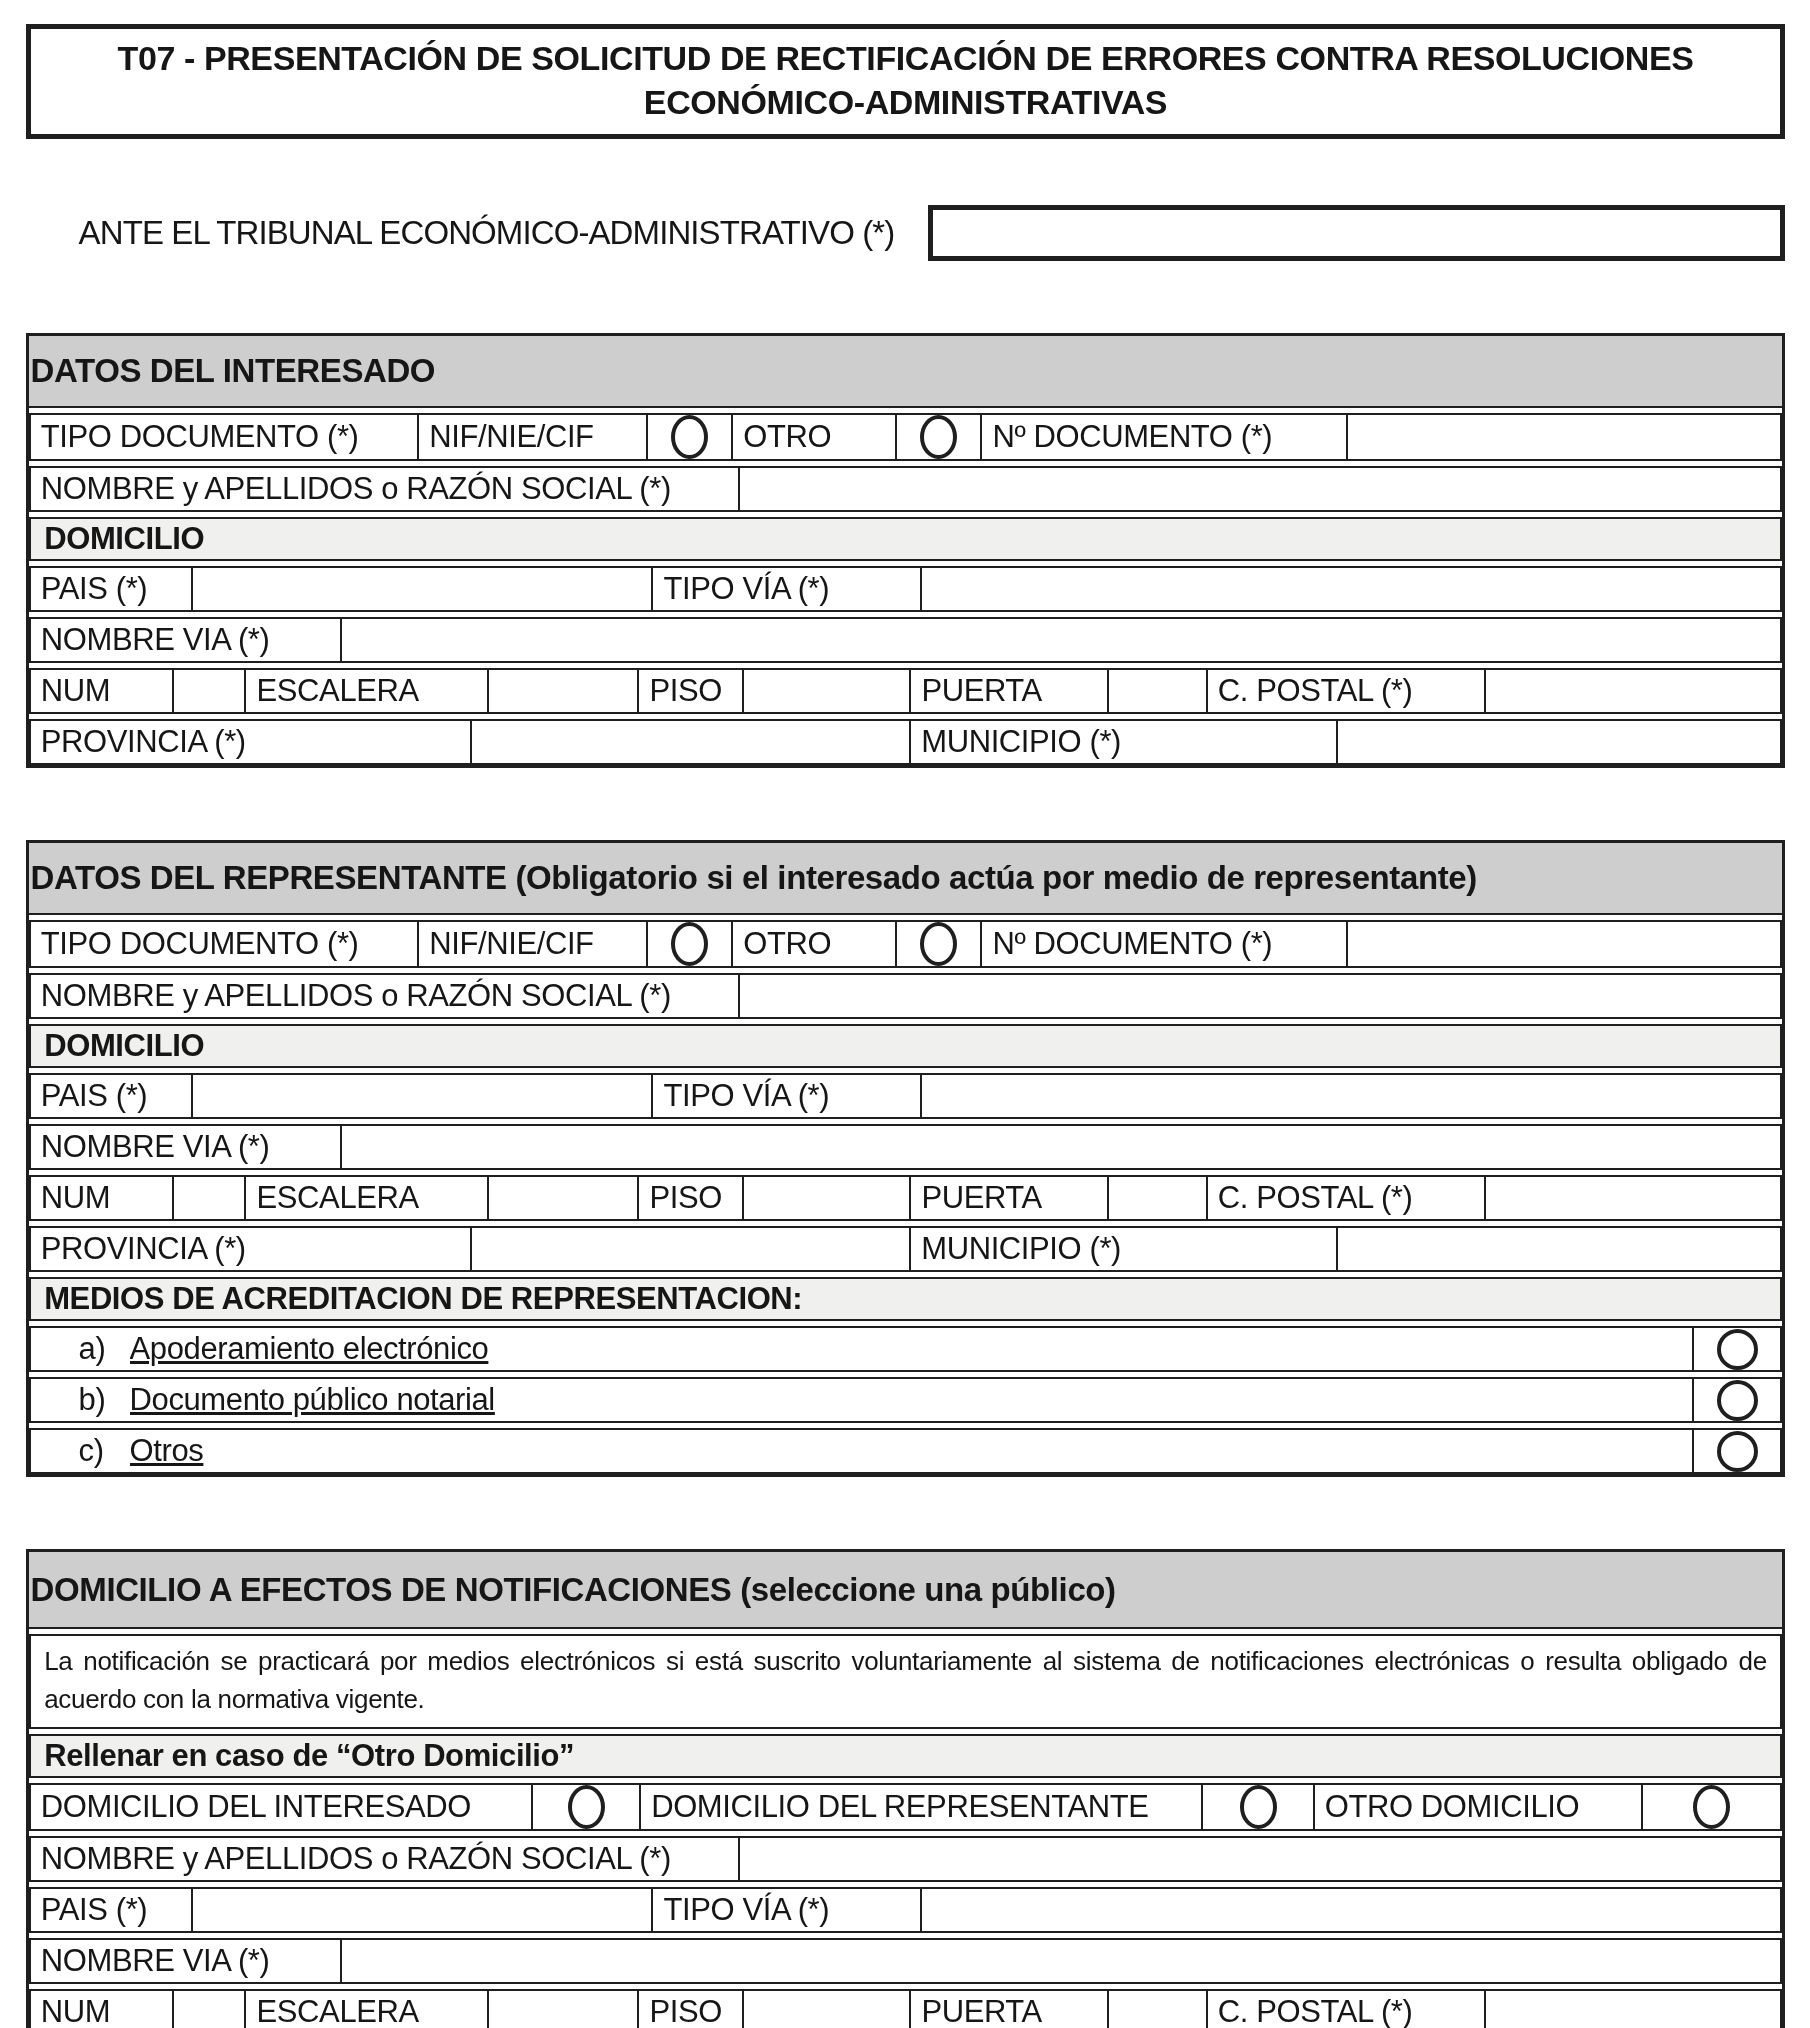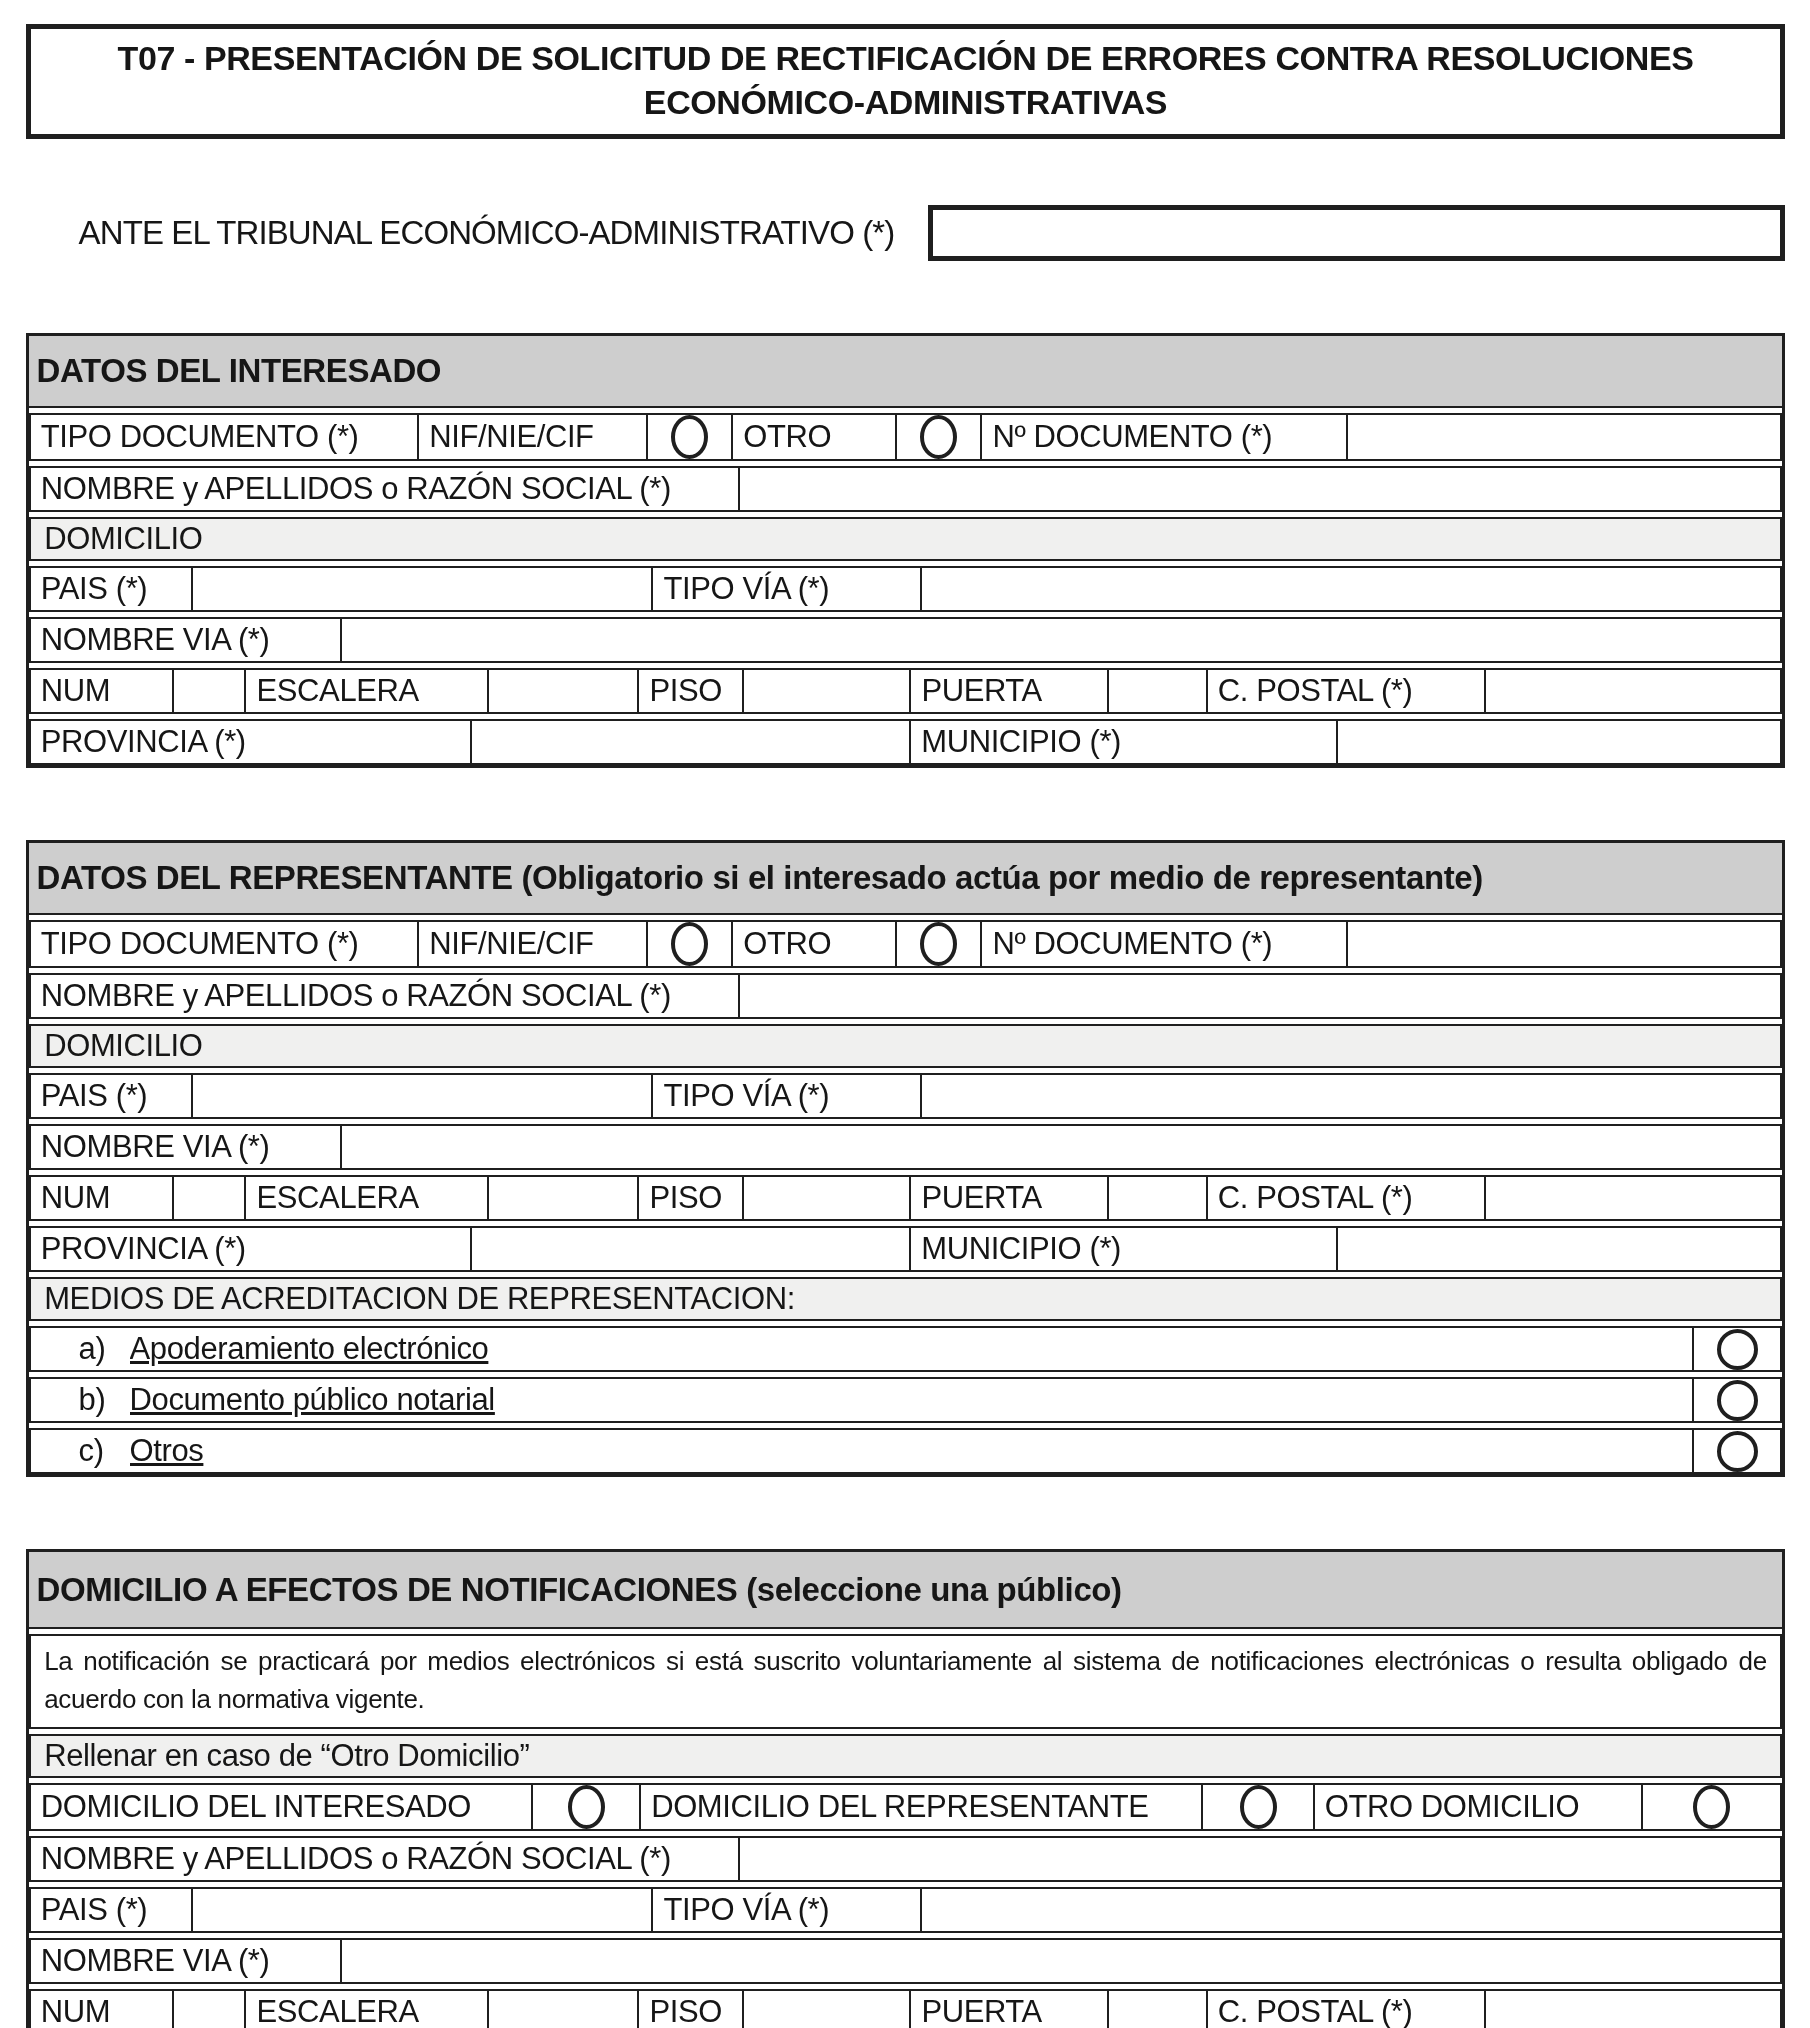--- a/index.html
+++ b/index.html
@@ -30,21 +30,21 @@
 
   
   .sec { border: 3.4px solid #1f1f1f; margin-top: 72px; background: #fff; }
   .sec-header {
     background: #cecece;
     font-weight: bold;
     font-size: 33px;
     letter-spacing: -0.4px;
     height: 72px;
     display: flex; align-items: center;
-    padding: 0 8px;
+    padding: 0 2px;
     border-bottom: 2.6px solid #1f1f1f;
     white-space: nowrap; overflow: hidden;
   }
   .row { display: flex; margin-top: 5px; align-items: stretch; }
   .cell {
     border: 2.6px solid #1f1f1f;
     background: #fff;
     min-height: 46px;
     display: flex; align-items: center;
     padding: 0 10.2px;
@@ -58,20 +58,21 @@
   .input { background: #fff; }
   .band {
     width: 100%;
     background: #f0f0ef;
     border: 2.6px solid #1f1f1f;
     min-height: 44px;
     display: flex; align-items: center;
     padding: 0 13.6px;
     font-size: 31px;
     letter-spacing: -0.4px;
+    font-weight: bold;
   }
   .para {
     width: 100%;
     border: 2.6px solid #1f1f1f;
     font-size: 26px;
     line-height: 1.45;
     letter-spacing: -0.3px;
     padding: 6.8px 13.6px 8.5px 13.6px;
     text-align: justify;
     background: #fff;

